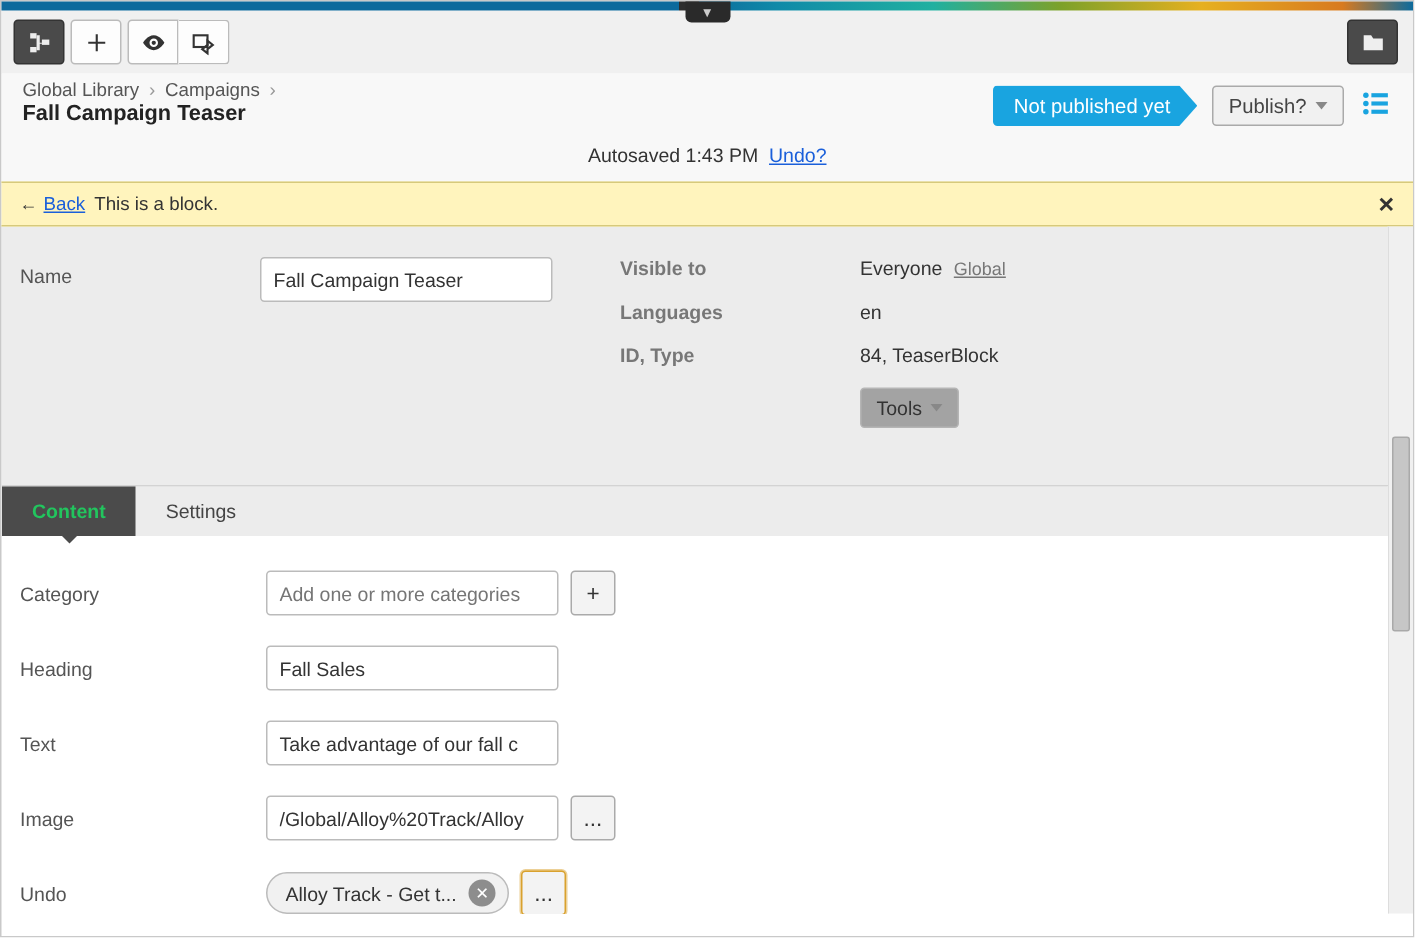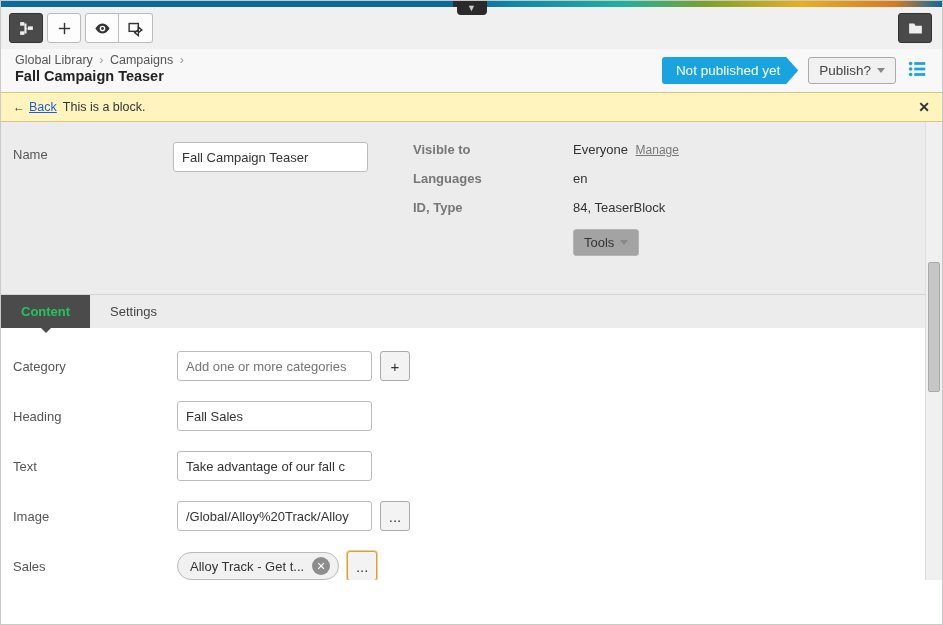--- a/index.html
+++ b/index.html
@@ -263,20 +263,24 @@
             <rect x="9" y="4.5" width="12" height="3"></rect>
             <circle cx="5" cy="12" r="2"></circle>
             <rect x="9" y="10.5" width="12" height="3"></rect>
             <circle cx="5" cy="18" r="2"></circle>
             <rect x="9" y="16.5" width="12" height="3"></rect>
           </svg>
       </div>
     </div>
   </div>
 
+  <div class="autosave">
+    <span>Autosaved </span><span>1:43 PM</span>
+    &nbsp;<a href="#">Undo?</a>
+  </div>
 
   <div class="banner">
     <span class="back-arrow">←</span>
     <a href="#">Back</a>
     <span>This is a block.</span>
     <span class="close">✕</span>
   </div>
 
   <div class="workarea">
     <div class="main-scroll">
@@ -284,21 +288,21 @@
       <div class="info-panel">
         <div class="info-left">
           <label>Name</label>
           <input class="text-input" style="width: 195px;" value="Fall Campaign Teaser">
         </div>
         <div class="info-right">
           <div class="info-row">
             <div class="ilabel">Visible to</div>
             <div class="ivalue">
               <span>Everyone</span>
-              <span class="manage-link">Manage</span>
+              <span class="manage-link">Global</span>
             </div>
           </div>
           <div class="info-row">
             <div class="ilabel">Languages</div>
             <div class="ivalue">en</div>
           </div>
           <div class="info-row">
             <div class="ilabel">ID, Type</div>
             <div class="ivalue">84, TeaserBlock</div>
           </div>
@@ -340,21 +344,21 @@
         <div class="frow">
           <div class="flabel">Image</div>
           <div class="finput">
             <input class="text-input ellipsis-input" value="/Global/Alloy%20Track/Alloy" style="">
             <div class="sq-btn">
                 <span>...</span>
               </div>
           </div>
         </div>
         <div class="frow">
-          <div class="flabel">Sales</div>
+          <div class="flabel">Undo</div>
           <div class="finput">
             <div class="chip">
               <span class="txt">Alloy Track - Get t...</span>
               <span class="x">✕</span>
             </div>
             <div class="sq-btn highlight">
                 <span>...</span>
               </div>
           </div>
         </div>

